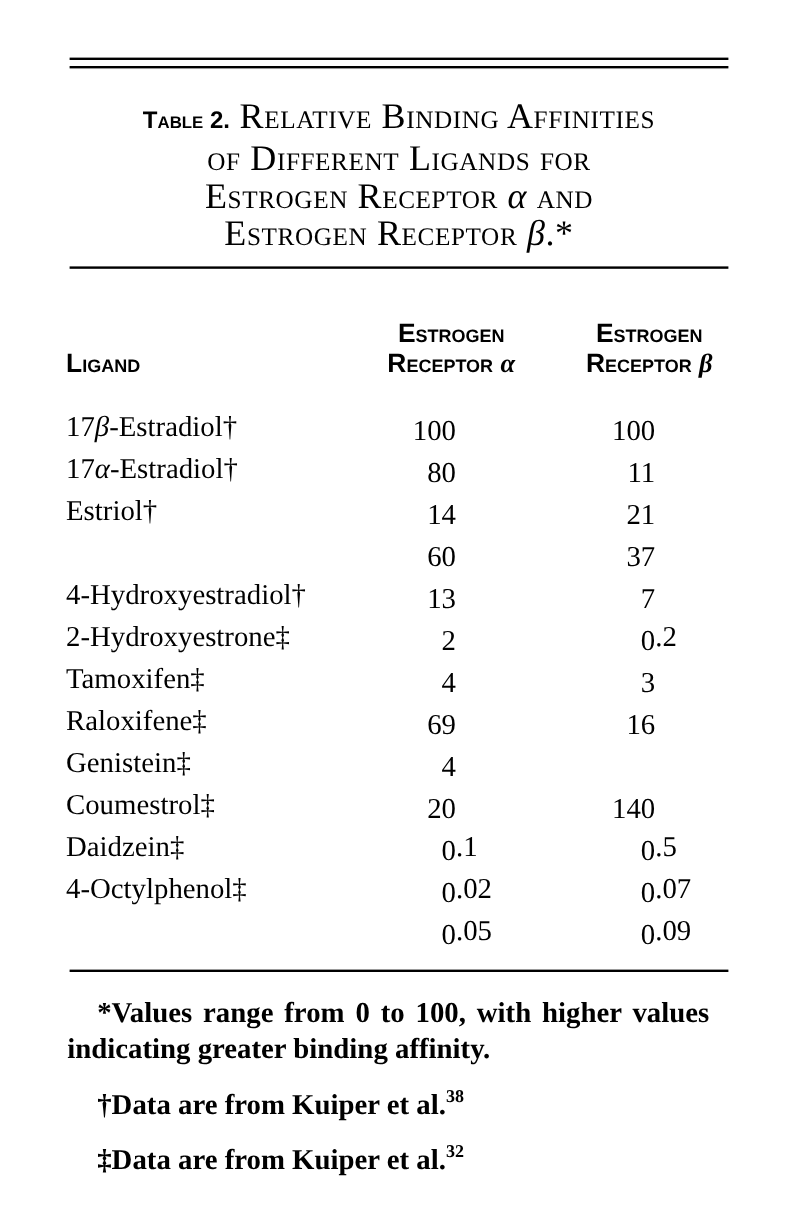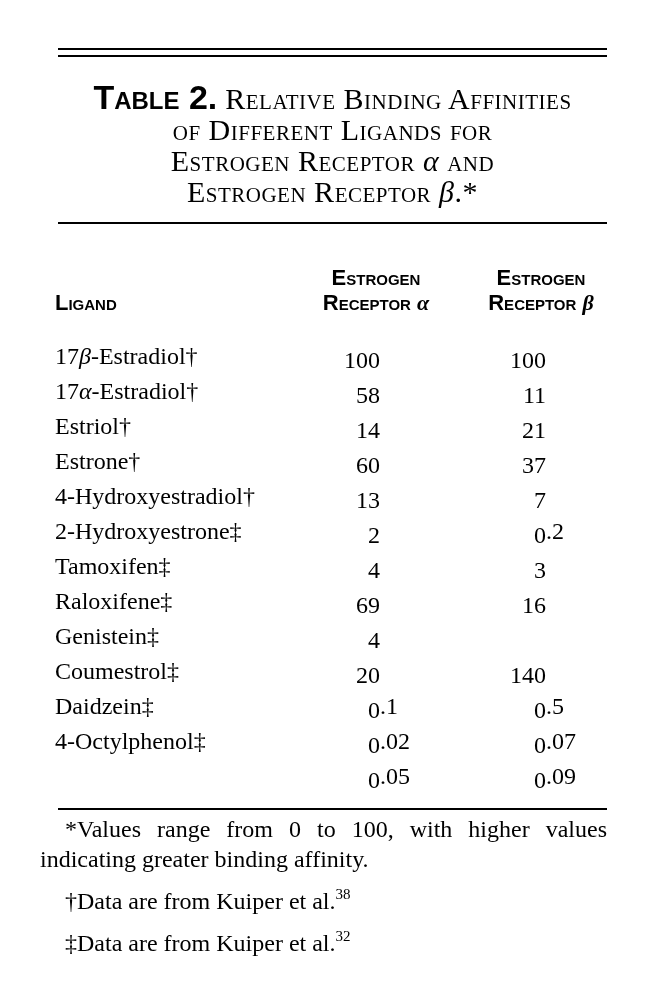--- a/index.html
+++ b/index.html
@@ -16,21 +16,21 @@
   #rule-bottom{top:808px;}
 
   
   .title{
     position:absolute;left:58px;top:82px;width:549px;
     text-align:center;font-size:30px;line-height:31px;
     font-variant:small-caps;letter-spacing:.5px;
   }
   .table-label{
     font-family:"Liberation Sans",sans-serif;font-weight:bold;
-    font-size:34px;letter-spacing:0;
+    font-size:20px;letter-spacing:0;
   }
 
   
   .hdr{
     position:absolute;
     font-family:"Liberation Sans",sans-serif;font-weight:bold;
     font-size:22px;line-height:25px;font-variant:small-caps;
     white-space:nowrap;
   }
   #hdr-ligand{left:55px;top:290px;}
@@ -43,21 +43,21 @@
   .lig{position:absolute;left:55px;white-space:nowrap;}
   .v-int{position:absolute;top:4px;text-align:right;white-space:pre;}
   .v-frac{position:absolute;top:0;text-align:left;white-space:pre;}
   .a-int{left:0;width:380px;}
   .a-frac{left:380px;}
   .b-int{left:0;width:546px;}
   .b-frac{left:546px;}
 
   
   #footnotes{position:absolute;left:40px;top:814px;width:567px;font-size:24px;line-height:30px;}
-  .fn{margin:0;text-indent:25px;}
+  .fn{margin:16px;text-indent:25px;font-weight:bold;}
   .fn + .fn{margin-top:12px;}
   .fn-just{text-align:justify;}
   .fn sup{font-size:15px;line-height:0;position:relative;top:-1px;vertical-align:super;}
 
   
   .gk{font-style:italic;font-variant:normal;font-family:"Liberation Serif",serif;}
 </style>
 </head>
 <body>
 
@@ -86,34 +86,33 @@
 <div id="table-body">
     <div class="row">
       <span class="lig">17<i class="gk">β</i>-Estradiol†</span>
       <span class="v-int a-int">100</span>
       <span class="v-frac a-frac"></span>
       <span class="v-int b-int">100</span>
       <span class="v-frac b-frac"></span>
     </div>
     <div class="row">
       <span class="lig">17<i class="gk">α</i>-Estradiol†</span>
-      <span class="v-int a-int">58</span>
+      <span class="v-int a-int">80</span>
       <span class="v-frac a-frac"></span>
       <span class="v-int b-int">11</span>
       <span class="v-frac b-frac"></span>
     </div>
     <div class="row">
       <span class="lig">Estriol†</span>
       <span class="v-int a-int">14</span>
       <span class="v-frac a-frac"></span>
       <span class="v-int b-int">21</span>
       <span class="v-frac b-frac"></span>
     </div>
     <div class="row">
-      <span class="lig">Estrone†</span>
       <span class="v-int a-int">60</span>
       <span class="v-frac a-frac"></span>
       <span class="v-int b-int">37</span>
       <span class="v-frac b-frac"></span>
     </div>
     <div class="row">
       <span class="lig">4-Hydroxyestradiol†</span>
       <span class="v-int a-int">13</span>
       <span class="v-frac a-frac"></span>
       <span class="v-int b-int">7</span>

